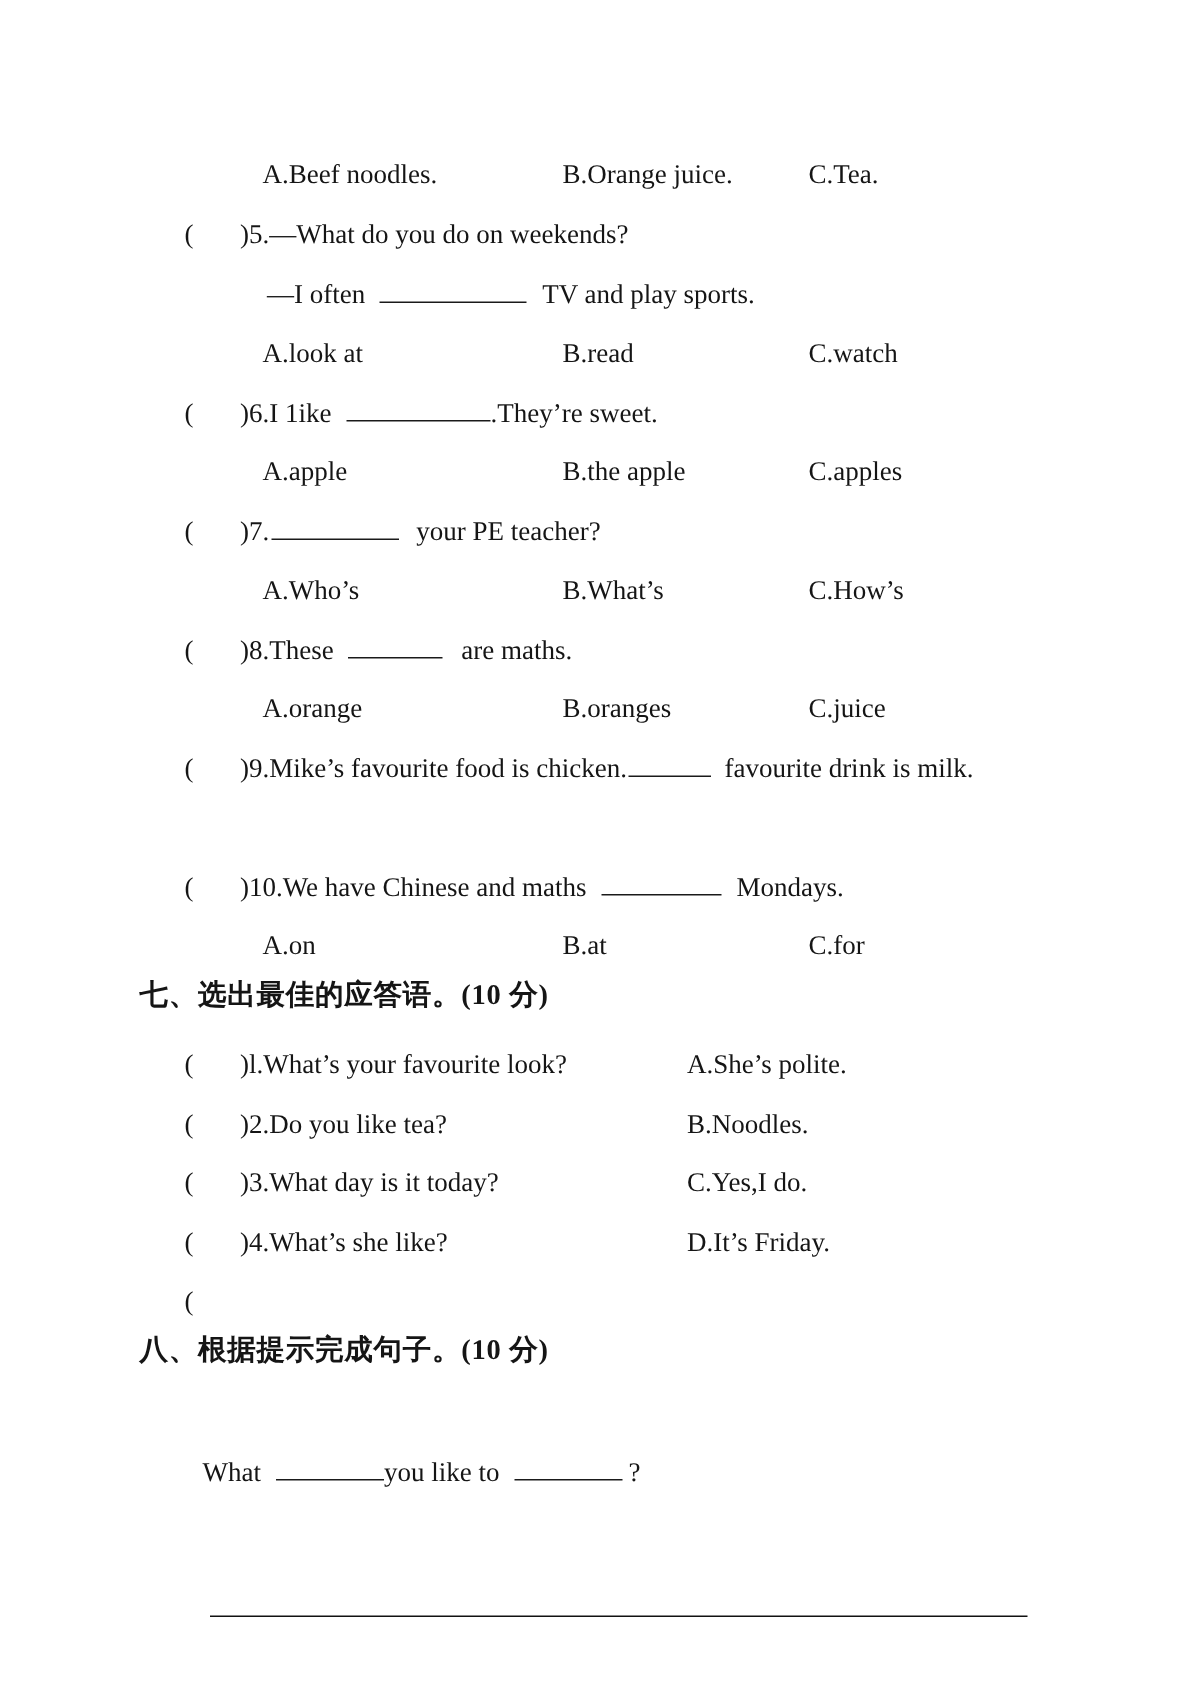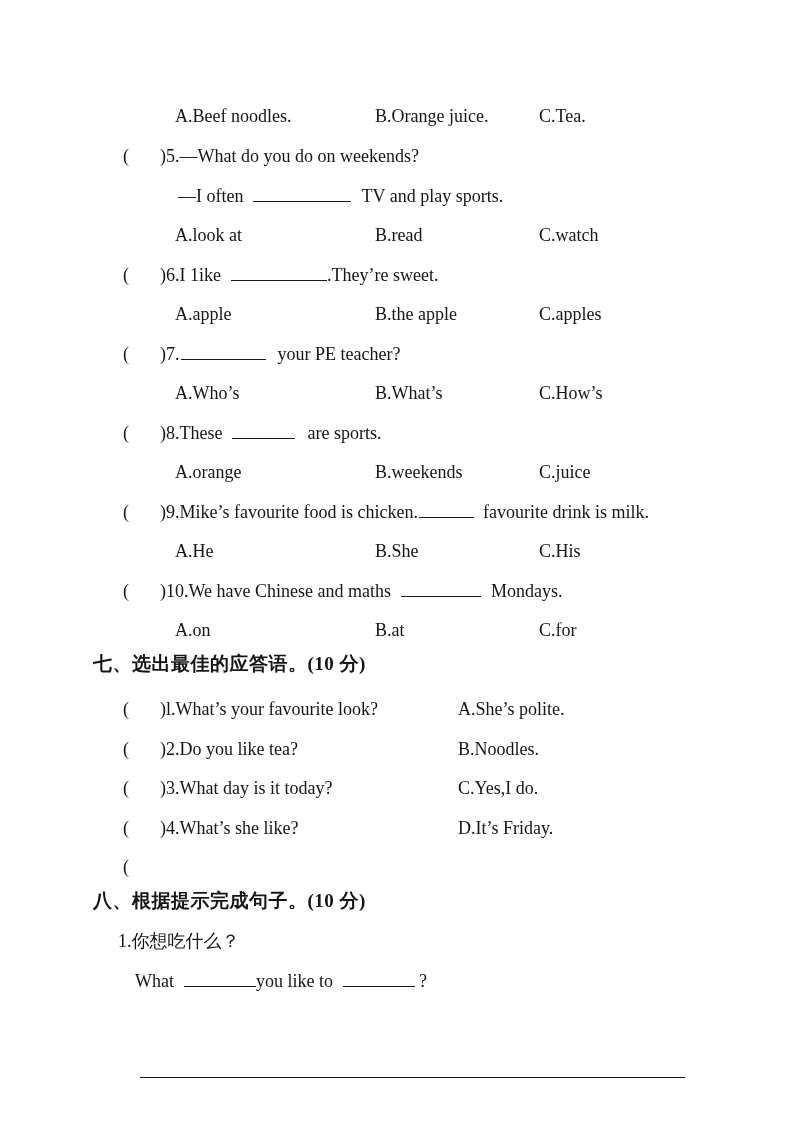--- a/index.html
+++ b/index.html
@@ -74,36 +74,31 @@
     <span class="abs" style="left:160px"><span>)7.</span><span class="blank" style="width:85px;margin-left:1px"></span><span style="margin-left:12px">your PE teacher?</span></span>
   </div>
   <div class="line" style="top:381px">
     <span class="abs" style="left:175px">A.Who’s</span>
     <span class="abs" style="left:375px">B.What’s</span>
     <span class="abs" style="left:539px">C.How’s</span>
   </div>
 
   <div class="line" style="top:421px">
     <span class="abs" style="left:123px">(</span>
-    <span class="abs" style="left:160px"><span>)8.</span><span>These</span><span class="blank" style="width:63px;margin-left:10px"></span><span style="margin-left:12px">are sports.</span></span>
+    <span class="abs" style="left:160px"><span>)8.</span><span>These</span><span class="blank" style="width:63px;margin-left:10px"></span><span style="margin-left:12px">are maths.</span></span>
   </div>
   <div class="line" style="top:460px">
     <span class="abs" style="left:175px">A.orange</span>
-    <span class="abs" style="left:375px">B.weekends</span>
+    <span class="abs" style="left:375px">B.oranges</span>
     <span class="abs" style="left:539px">C.juice</span>
   </div>
 
   <div class="line" style="top:500px">
     <span class="abs" style="left:123px">(</span>
     <span class="abs" style="left:160px"><span>)9.</span><span>Mike’s favourite food is chicken.</span><span class="blank" style="width:55px;margin-left:1px"></span><span style="margin-left:9px">favourite drink is milk.</span></span>
-  </div>
-  <div class="line" style="top:539px">
-    <span class="abs" style="left:175px">A.He</span>
-    <span class="abs" style="left:375px">B.She</span>
-    <span class="abs" style="left:539px">C.His</span>
   </div>
 
   <div class="line" style="top:579px">
     <span class="abs" style="left:123px">(</span>
     <span class="abs" style="left:160px"><span>)10.</span><span>We have Chinese and maths</span><span class="blank" style="width:80px;margin-left:10px"></span><span style="margin-left:10px">Mondays.</span></span>
   </div>
   <div class="line" style="top:618px">
     <span class="abs" style="left:175px">A.on</span>
     <span class="abs" style="left:375px">B.at</span>
     <span class="abs" style="left:539px">C.for</span>
@@ -134,23 +129,20 @@
     <span class="abs" style="left:458px">D.It’s Friday.</span>
   </div>
   <div class="line" style="top:855px">
     <span class="abs" style="left:123px">(</span>
   </div>
 
   <div class="line" style="top:889px">
     <span class="abs sec-title" style="left:93px">八、根据提示完成句子。(10 分)</span>
   </div>
 
-  <div class="line" style="top:929px">
-    <span class="abs" style="left:118px">1.你想吃什么？</span>
-  </div>
   <div class="line" style="top:969px">
     <span class="abs" style="left:135px">
       <span>What</span><span class="blank" style="width:72px;margin-left:10px"></span><span style="margin-left:0">you like to</span><span class="blank" style="width:72px;margin-left:10px"></span><span style="margin-left:4px">?</span>
     </span>
   </div>
 
   <div class="wline" style="left:140px; top:1077px; width:545px"></div>
 
 </div>
 

